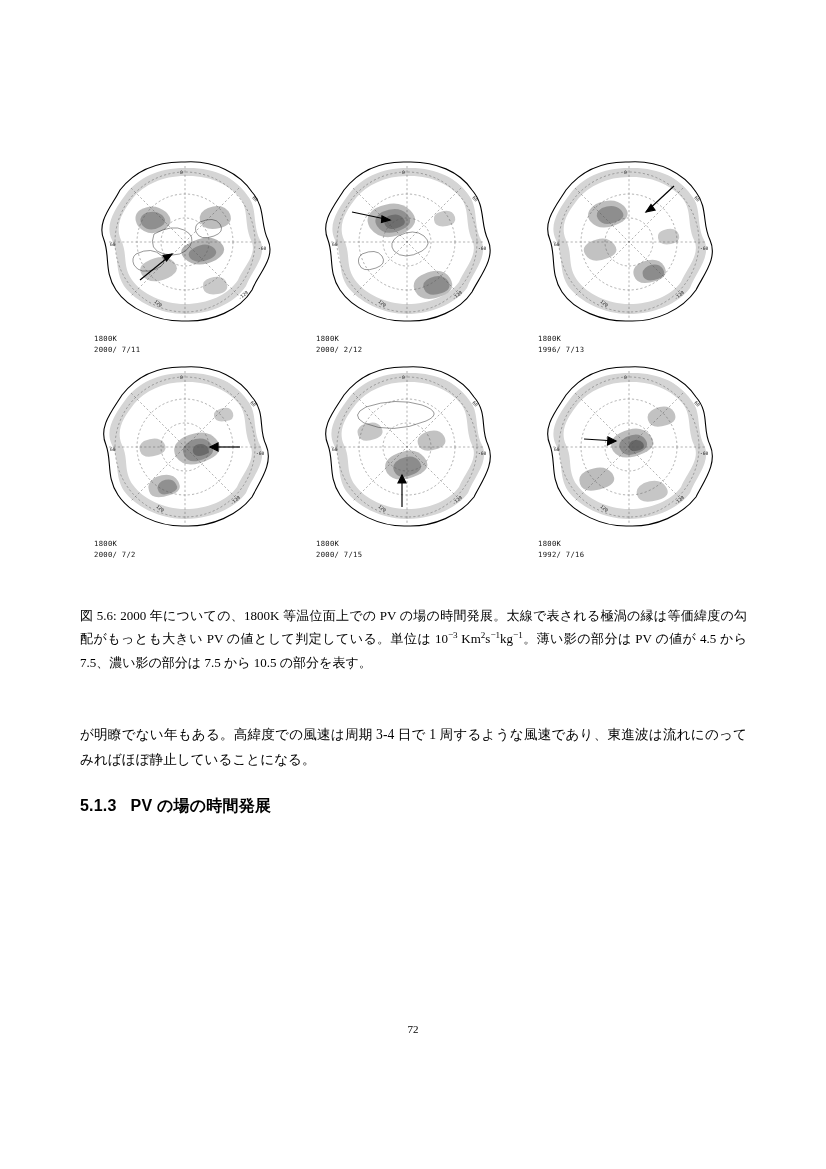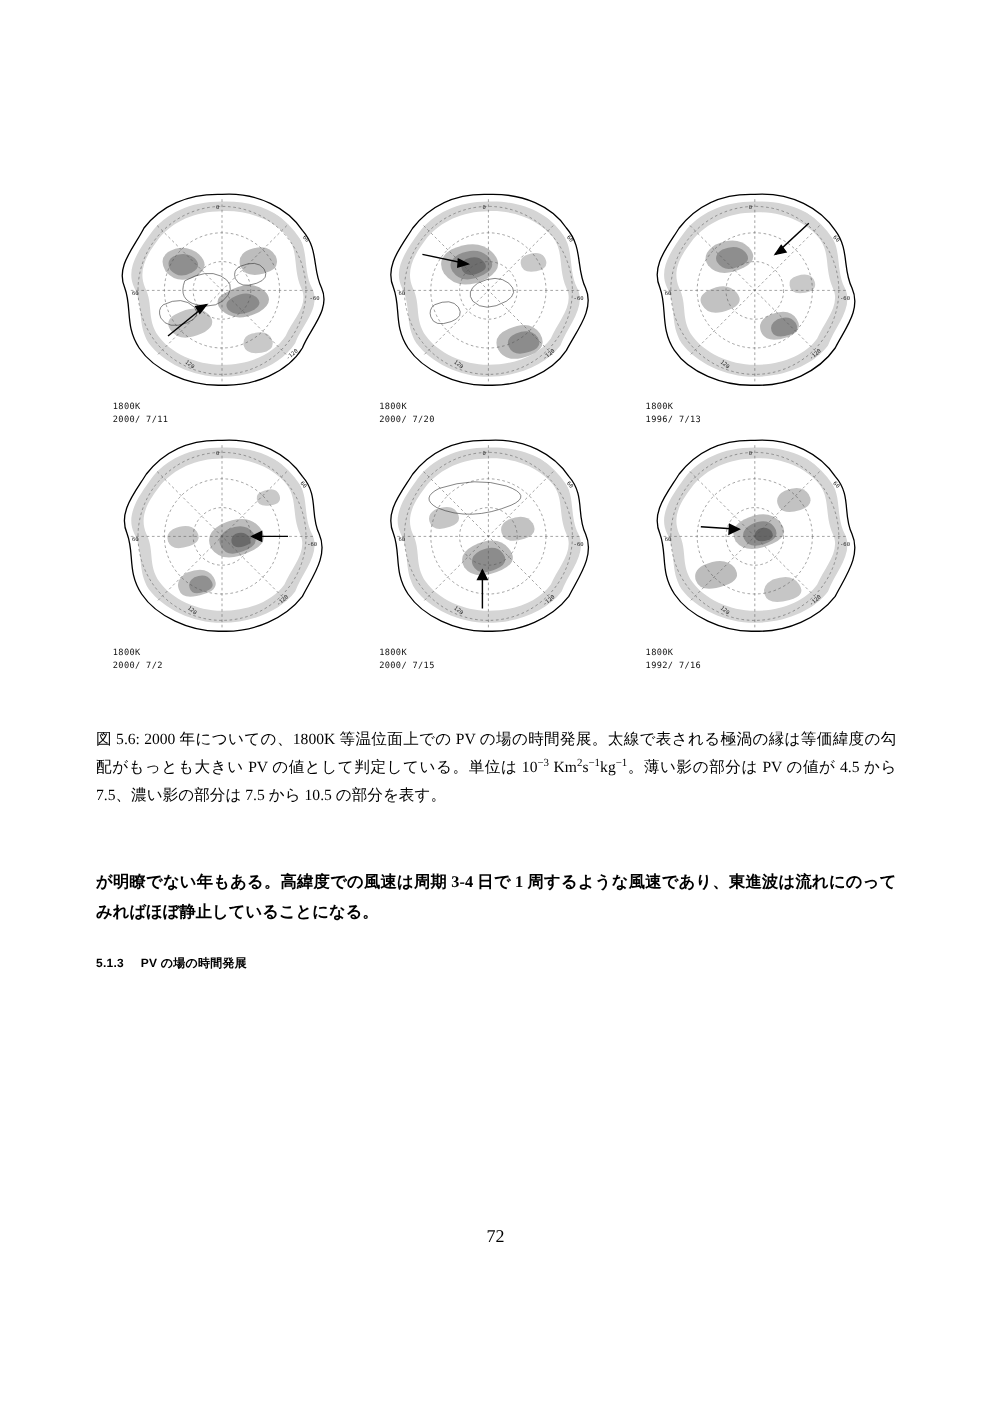--- a/index.html
+++ b/index.html
@@ -67,43 +67,42 @@
   }
   sub, sup { font-size: 0.7em; }
   .body-para {
     position: absolute;
     font-size: 13.6px;
     line-height: 1.85;
     text-align: justify;
     text-justify: inter-ideograph;
     width: 667px;
     left: 80px;
-    font-weight: bold;
   }
   #para-1 { top: 722px; }
   .section-head {
     position: absolute;
     top: 796px;
     left: 80px;
     width: 667px;
     font-family: "Liberation Sans", sans-serif;
-    font-size: 10px;
+    font-size: 16px;
     font-weight: bold;
     letter-spacing: 0.2px;
   }
   .section-head .sec-num { margin-right: 14px; }
   #para-2 { top: 838px; text-indent: 1.4em; }
   #para-3 { top: 950px; text-indent: 1.4em; }
   .page-number {
     position: absolute;
     top: 1023px;
     left: 0;
     width: 826px;
     text-align: center;
-    font-size: 15px;
+    font-size: 11px;
   }
 </style>
 </head>
 <body>
 
 <div class="page">
 
   <div class="figure-block">
     <div class="panel-grid">
 
@@ -203,21 +202,21 @@
           <g font-family="DejaVu Sans Mono, monospace" font-size="4.6" fill="#222">
             <text x="170" y="48" transform="rotate(45 170 48)">60</text>
             <text x="152" y="150" transform="rotate(-40 152 150)">-120</text>
             <text x="76" y="152" transform="rotate(40 76 152)">120</text>
             <text x="100" y="24">0</text>
             <text x="176" y="100">-60</text>
             <text x="30" y="96">60</text>
           </g>
         </svg>
         <div class="panel-label"><span>1800K</span>
-<span>2000/ 7/20</span></div>
+<span>2000/ 2/12</span></div>
       </div>
 
       <div class="panel">
         <svg width="222" height="205" viewBox="0 0 222 205" xmlns="http://www.w3.org/2000/svg">
           <defs>
               <clipPath id="cl3">
                 <circle cx="105" cy="92" r="78"></circle>
               </clipPath>
             </defs>
           <path d="M105 12 C136 10 160 24 172 42 C184 58 178 74 186 90 C194 108 180 124 172 140 C158 160 132 172 105 171 C78 172 50 160 38 142 C26 124 32 106 26 90 C18 72 32 56 42 40 C56 22 76 11 105 12 Z" fill="#ffffff" stroke="#000000" stroke-width="1.1"></path>

